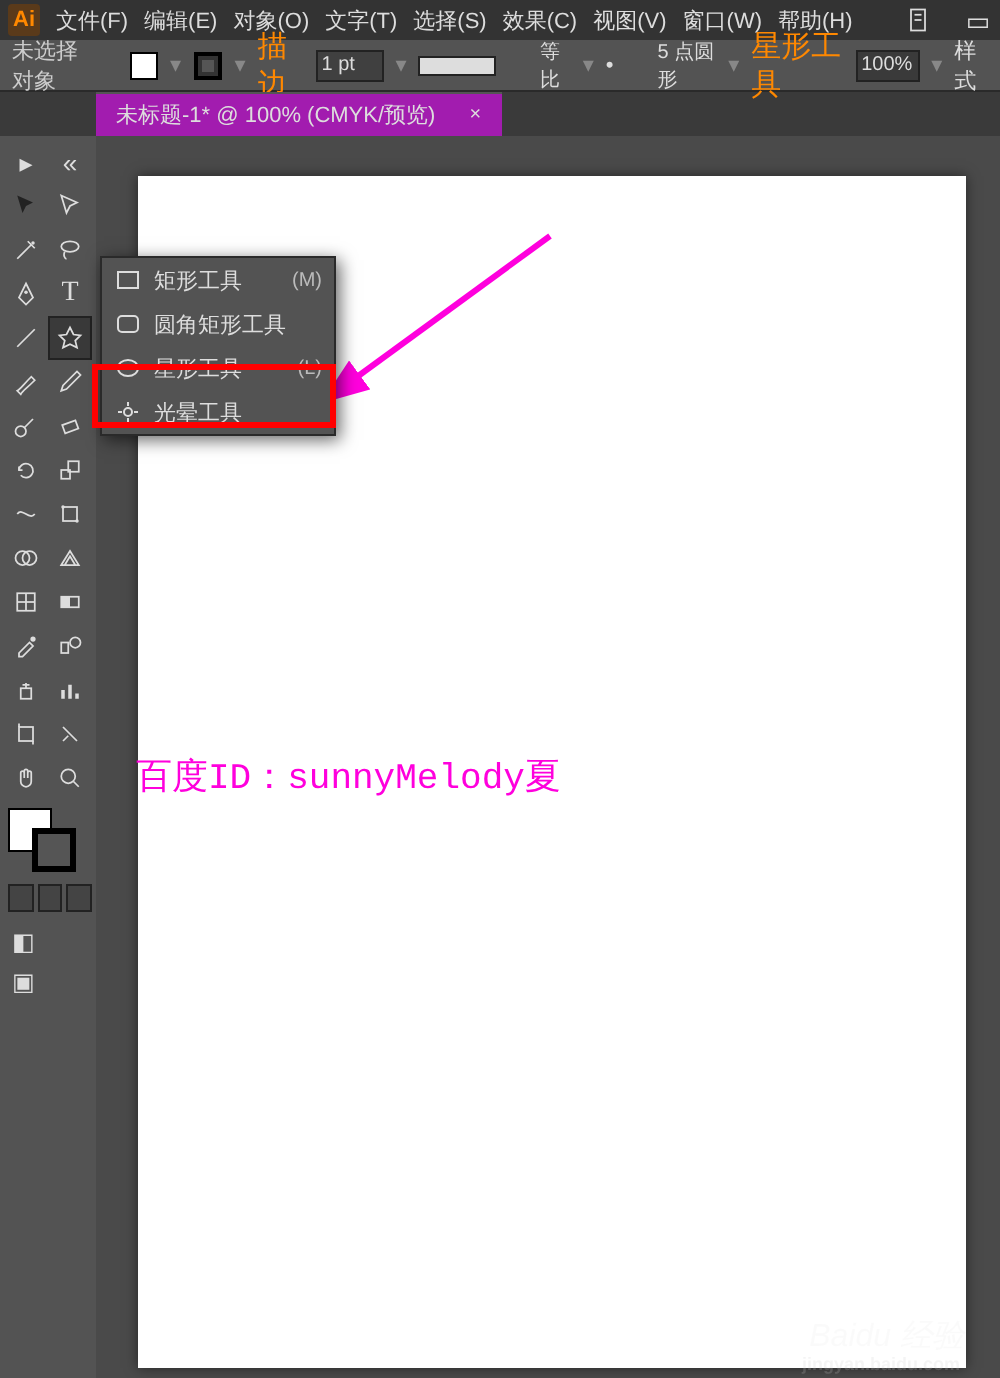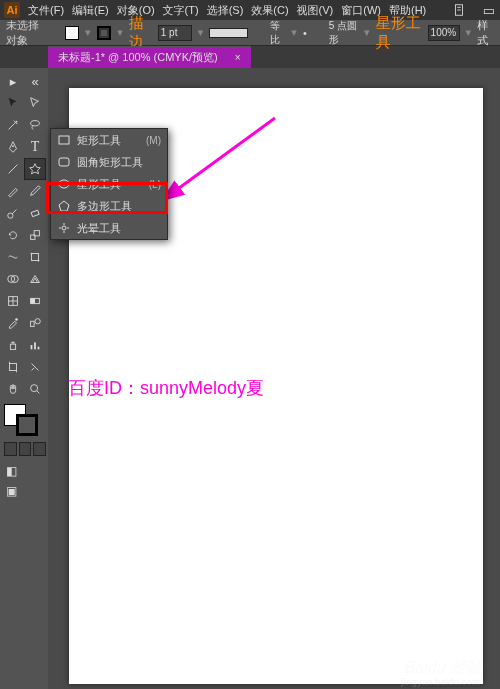--- a/index.html
+++ b/index.html
@@ -162,21 +162,21 @@
     .arrow-annotation {
       position: absolute;
       top: 113px; left: 165px;
       pointer-events: none;
       z-index: 9;
     }
     .watermark {
       position: absolute;
       top: 376px; left: 68px;
       color: #ff00dd; font-size: 18px;
-      font-family: Liberation Sans, sans-serif;
+      font-family: Liberation Mono, monospace;
       z-index: 5; pointer-events: none;
     }
     .baidu-wm {
       position: absolute;
       bottom: 10px; right: 18px;
       color: #eee; opacity: 0.25;
       font-size: 16px; font-style: italic;
       z-index: 5; pointer-events: none;
     }
     .baidu-sub {
@@ -473,28 +473,20 @@
         <svg width="12" height="12" viewBox="0 0 12 12">
           <ellipse cx="6" cy="6" rx="5" ry="4" fill="none" stroke="#ddd"></ellipse>
         </svg>
       </span>
     <span>星形工具</span>
     <span class="fi-shortcut">(L)</span>
   </div>
   <div class="flyout-item">
     <span class="fi-icon">
         <svg width="12" height="12" viewBox="0 0 12 12">
-          <polygon points="6,1 11,5 9,11 3,11 1,5" fill="none" stroke="#ddd"></polygon>
-        </svg>
-      </span>
-    <span>多边形工具</span>
-  </div>
-  <div class="flyout-item">
-    <span class="fi-icon">
-        <svg width="12" height="12" viewBox="0 0 12 12">
           <circle cx="6" cy="6" r="2" fill="none" stroke="#ddd"></circle>
           <path d="M6 1v2M6 9v2M1 6h2M9 6h2" stroke="#ddd"></path>
         </svg>
       </span>
     <span>光晕工具</span>
   </div>
 </div>
 
 <div class="highlight-box"></div>
 

